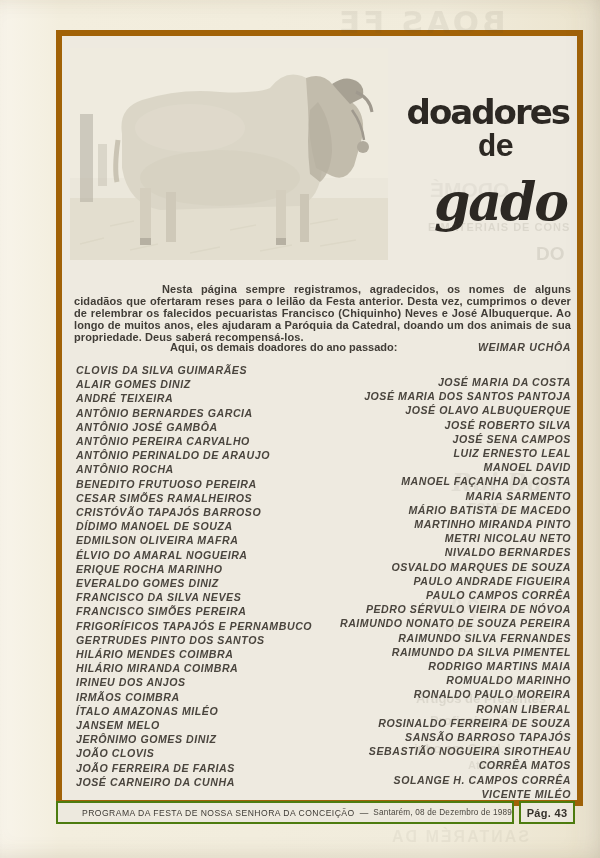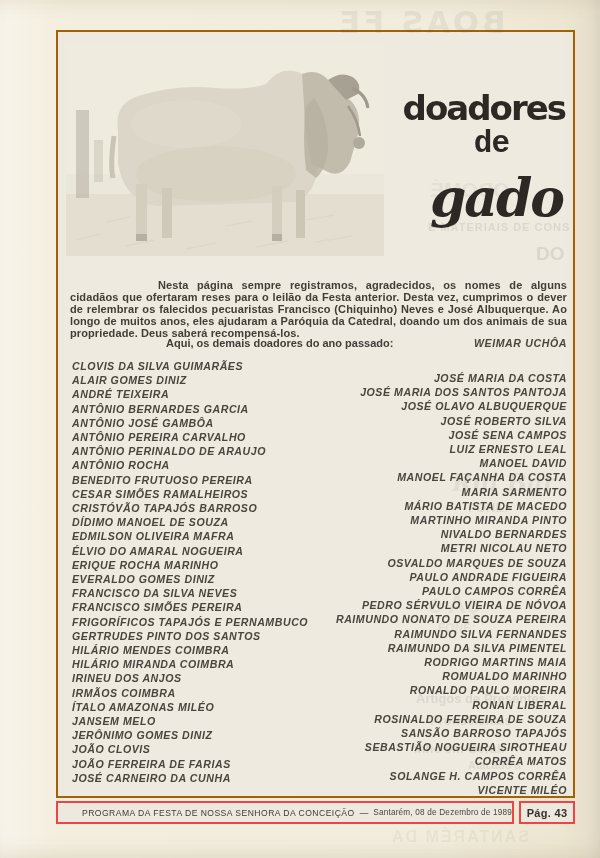--- a/index.html
+++ b/index.html
@@ -10,21 +10,21 @@
   }
   .paper-shade{
     position:absolute;inset:0;pointer-events:none;z-index:6;
     box-shadow:inset -20px 0 32px -20px rgba(110,90,50,.28),
                inset 0 -14px 26px -16px rgba(110,90,50,.14),
                inset 0 16px 26px -20px rgba(110,90,50,.10);
   }
   
   .frame{
     position:absolute;left:56px;top:30px;width:515px;height:764px;
-    border:2px solid #a16207;background:#eeeae0;z-index:2;
+    border:6px solid #a16207;background:#eeeae0;z-index:2;
   }
   
   .photo{position:absolute;left:8px;top:12px;width:318px;height:212px;background:#e9e4d8;overflow:hidden;}
   .photo svg{display:block;width:100%;height:100%;}
   
   .headline{position:absolute;top:58px;right:8px;width:192px;text-align:right;color:#2c2823;z-index:3;}
   .headline .t1{font-family:"DejaVu Sans",sans-serif;font-weight:bold;font-size:34px;letter-spacing:-2px;line-height:36px;}
   .headline .t2{font-family:Liberation Mono, monospace;font-weight:bold;font-size:31px;letter-spacing:-1px;line-height:36px;padding-right:56px;}
   .headline .t3{font-family:"DejaVu Serif",serif;font-weight:bold;font-style:italic;font-size:52px;letter-spacing:-2px;line-height:52px;padding-right:2px;margin-top:10px;}
   
@@ -40,21 +40,21 @@
   .lead-row .lead{font-size:11px;font-weight:bold;color:#413d37;margin-left:96px;}
   .lead-row .first-name{font-size:10.6px;font-weight:bold;font-style:italic;letter-spacing:.6px;color:#4a453e;}
   
   .names-wrap{position:absolute;left:14px;top:327px;width:495px;display:flex;justify-content:space-between;}
   ul.names{list-style:none;margin:0;padding:0;
     font-size:10.6px;font-weight:bold;font-style:italic;letter-spacing:.55px;
     line-height:14.2px;color:#4a453e;white-space:nowrap;}
   ul.names.right{text-align:right;margin-top:12px;}
   
   .footer{position:absolute;left:56px;top:801px;width:519px;display:flex;gap:5px;z-index:2;}
-  .footer .fbox{border:2px solid #ef4444;background:#ede9de;height:19px;display:flex;align-items:center;}
+  .footer .fbox{border:2px solid #4d7c0f;background:#ede9de;height:19px;display:flex;align-items:center;}
   .footer .fbox.main{flex:1;padding-left:24px;}
   .footer .fbox.page{width:72px;justify-content:center;}
   .footer .program{font-size:8.6px;letter-spacing:.45px;color:#3e3a34;white-space:nowrap;}
   .footer .dash{font-size:8.6px;color:#3e3a34;margin:0 5px;}
   .footer .date{font-size:8.2px;letter-spacing:.2px;color:#4a463f;white-space:nowrap;}
   .footer .pageno{font-size:11px;font-weight:bold;color:#35312b;letter-spacing:.3px;}
   
   .ghosts{position:absolute;inset:0;pointer-events:none;z-index:4;color:#5a5443;}
   .ghost{position:absolute;white-space:nowrap;font-weight:bold;}
   .g-mirror{transform:scaleX(-1);}
@@ -166,22 +166,22 @@
         <li>JOSÉ MARIA DOS SANTOS PANTOJA</li>
         <li>JOSÉ OLAVO ALBUQUERQUE</li>
         <li>JOSÉ ROBERTO SILVA</li>
         <li>JOSÉ SENA CAMPOS</li>
         <li>LUIZ ERNESTO LEAL</li>
         <li>MANOEL DAVID</li>
         <li>MANOEL FAÇANHA DA COSTA</li>
         <li>MARIA SARMENTO</li>
         <li>MÁRIO BATISTA DE MACEDO</li>
         <li>MARTINHO MIRANDA PINTO</li>
+        <li>METRI NICOLAU NETO</li>
         <li>NIVALDO BERNARDES</li>
-        <li>METRI NICOLAU NETO</li>
         <li>OSVALDO MARQUES DE SOUZA</li>
         <li>PAULO ANDRADE FIGUEIRA</li>
         <li>PAULO CAMPOS CORRÊA</li>
         <li>PEDRO SÉRVULO VIEIRA DE NÓVOA</li>
         <li>RAIMUNDO NONATO DE SOUZA PEREIRA</li>
         <li>RAIMUNDO SILVA FERNANDES</li>
         <li>RAIMUNDO DA SILVA PIMENTEL</li>
         <li>RODRIGO MARTINS MAIA</li>
         <li>ROMUALDO MARINHO</li>
         <li>RONALDO PAULO MOREIRA</li>

